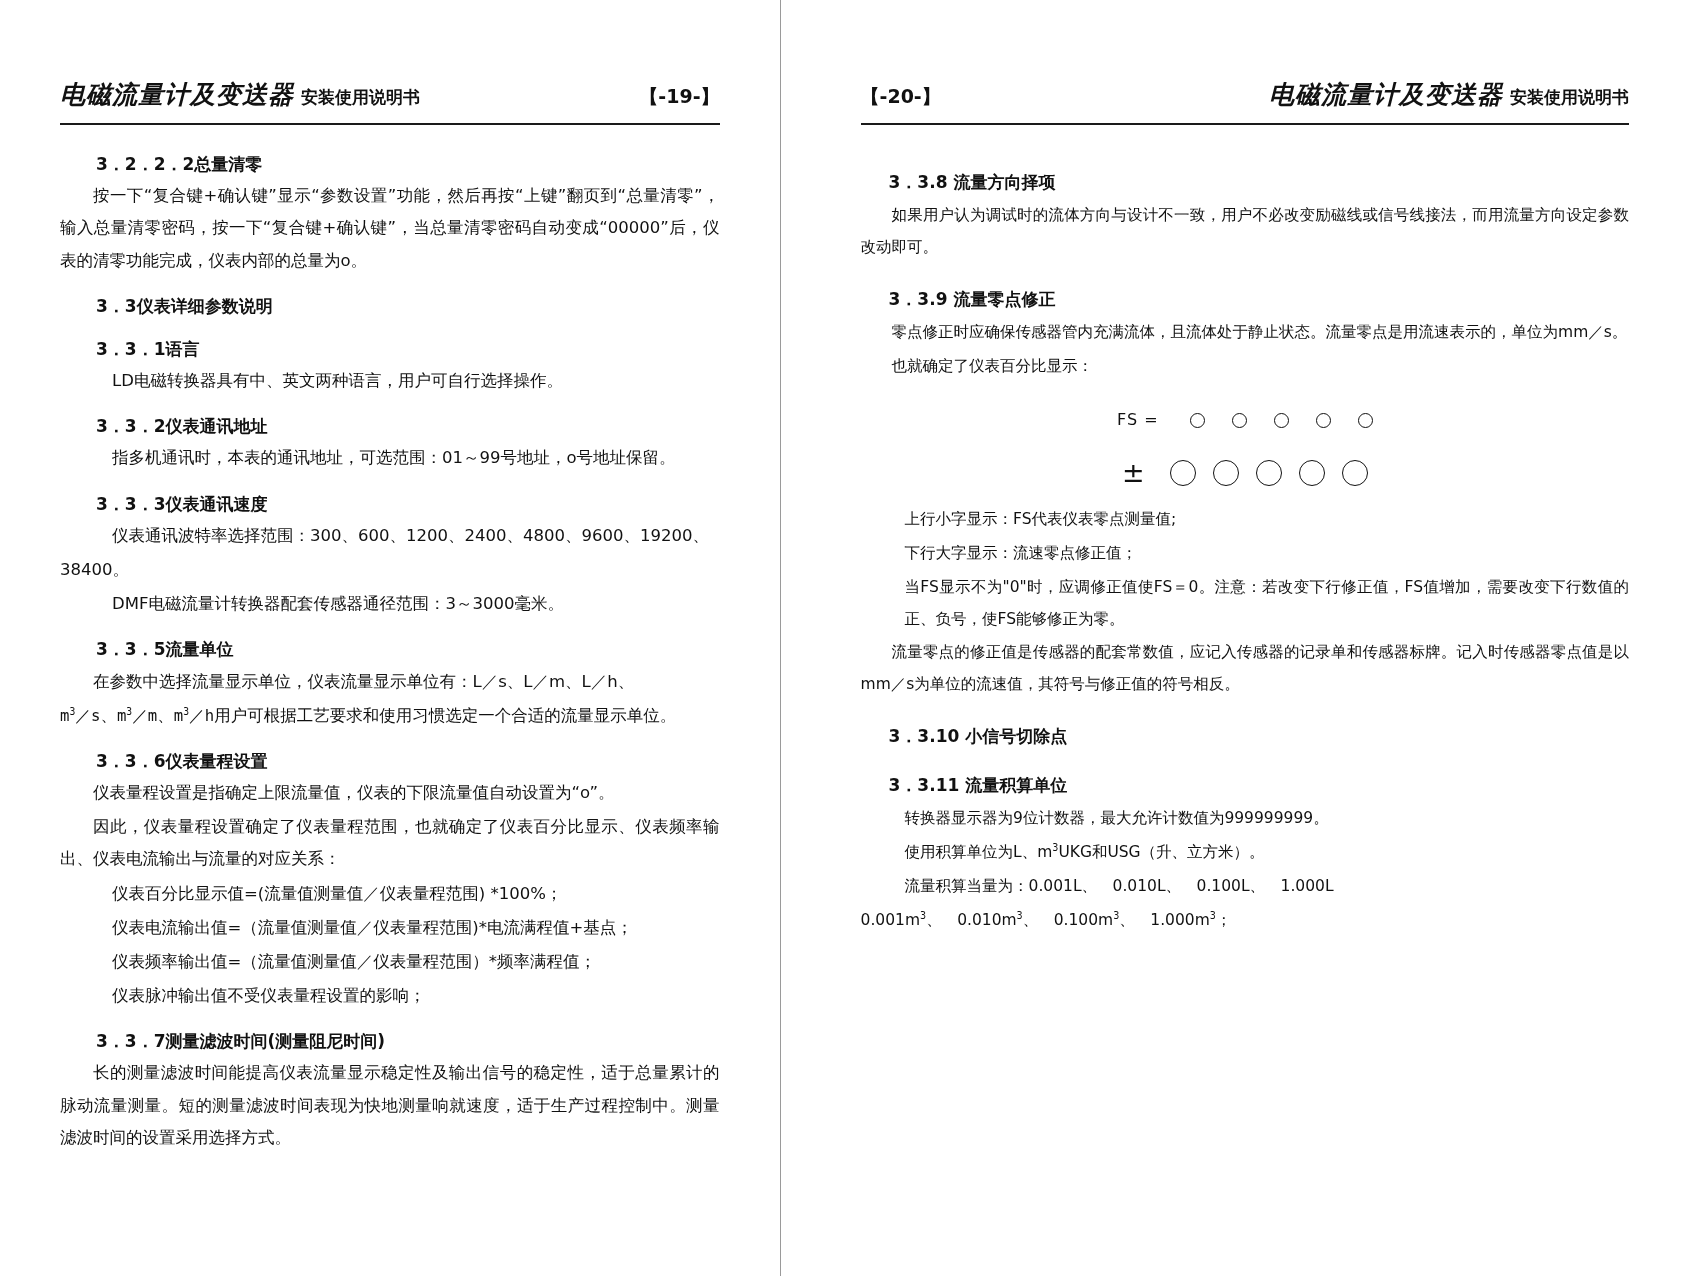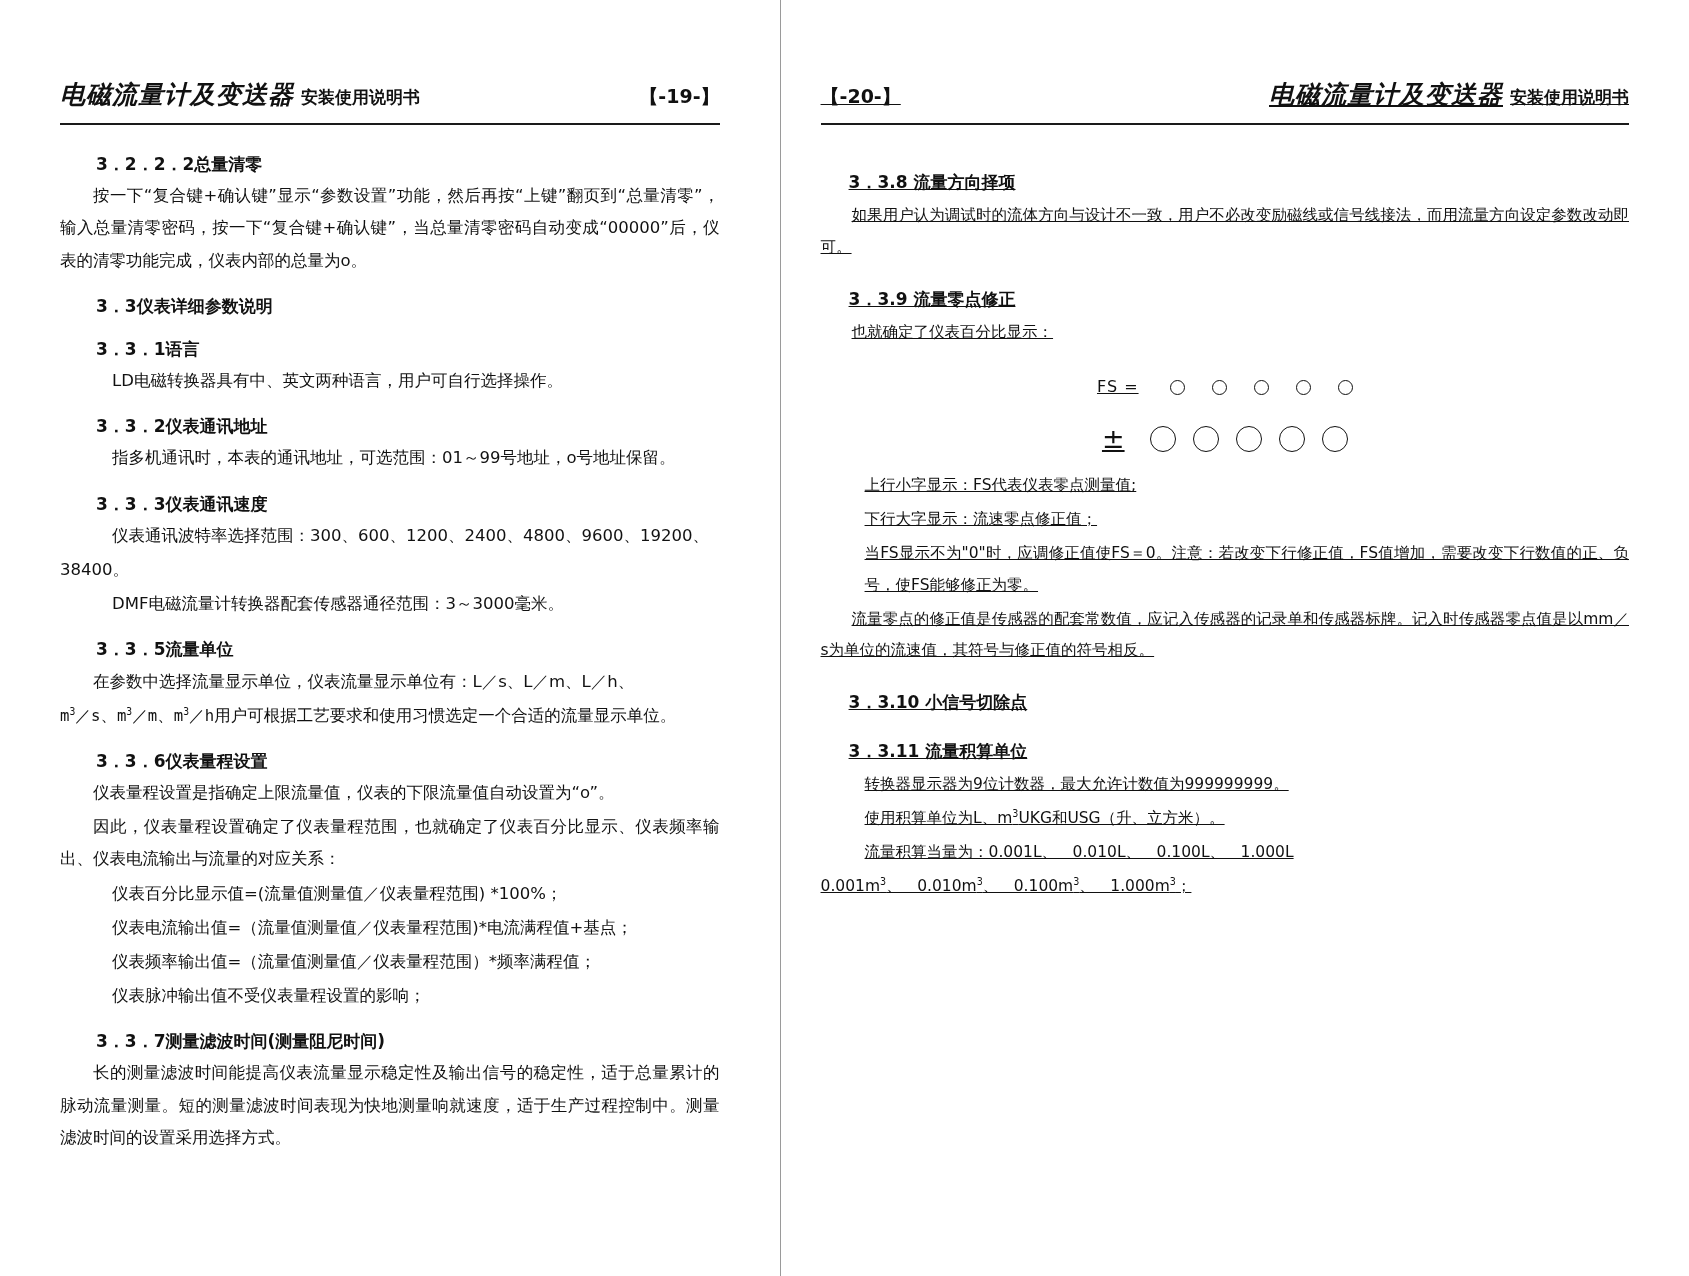--- a/index.html
+++ b/index.html
@@ -25,22 +25,21 @@
     position: relative;
     box-sizing: border-box;
     height: 1276px;
   }
   .page-left {
     width: 780px;
     padding: 0 60px 0 60px;
   }
   .page-right {
     width: 909px;
-    padding: 0 60px 0 40px;
-    text-decoration: underline;
+    padding: 0 60px 0 80px;
   }
   .gutter {
     width: 0;
     border-left: 1px solid #9a9a9a;
     height: 1276px;
   }
 
   
   .hdr {
     position: relative;
@@ -239,20 +238,21 @@
       <span class="hdr-title">电磁流量计及变送器</span>
       <span class="hdr-sub">安装使用说明书</span>
     </div>
 
     <div class="body">
 
       <h3 class="sec">3．3.8 流量方向择项</h3>
       <p class="para ind">如果用户认为调试时的流体方向与设计不一致，用户不必改变励磁线或信号线接法，而用流量方向设定参数改动即可。</p>
 
       <h3 class="sec">3．3.9 流量零点修正</h3>
+      <p class="para ind">零点修正时应确保传感器管内充满流体，且流体处于静止状态。流量零点是用流速表示的，单位为mm／s。</p>
       <p class="para ind">也就确定了仪表百分比显示：</p>
 
       <div class="fs-fig">
         <div class="fs-row-small">
           <span class="fs-label">FS =</span>
           <span class="circ-s"></span>
           <span class="circ-s"></span>
           <span class="circ-s"></span>
           <span class="circ-s"></span>
           <span class="circ-s"></span>

